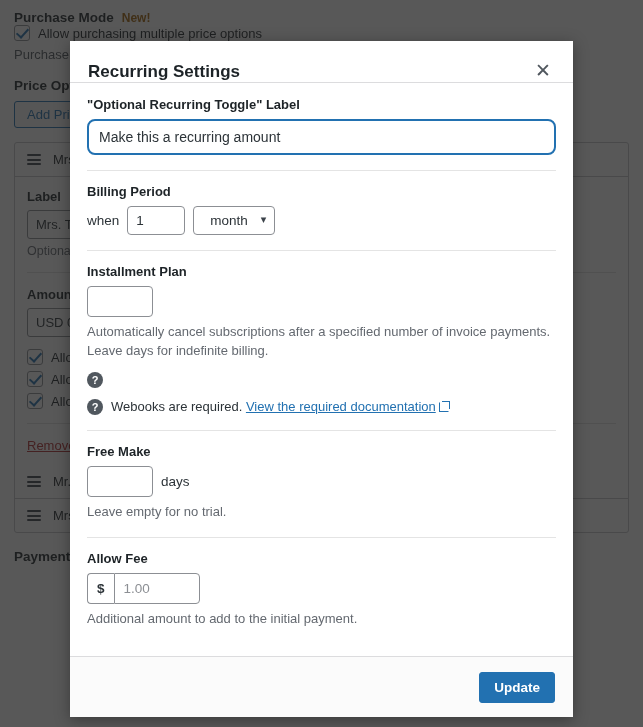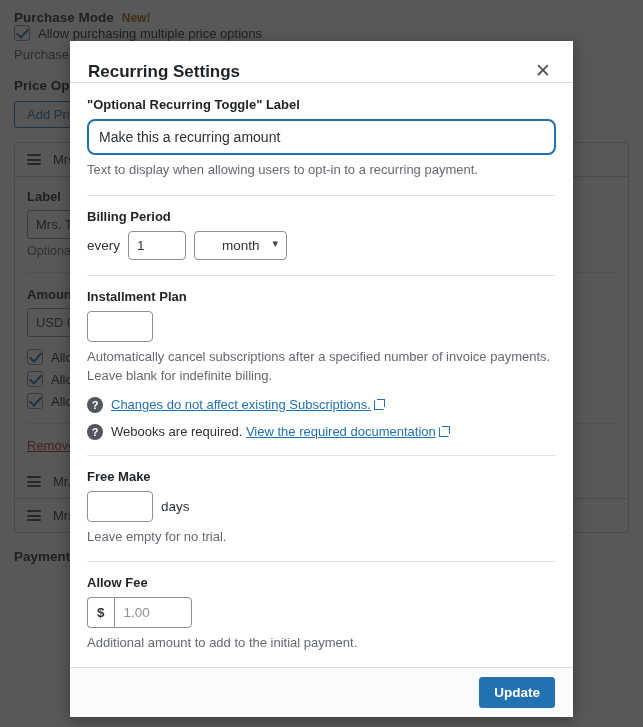--- a/index.html
+++ b/index.html
@@ -126,21 +126,21 @@
     font-family: "Liberation Sans", sans-serif;
   }
   .inp-md {
     width: 66px; padding: 7px 8px;
     border: 1px solid #8c8f94; border-radius: 4px;
     font-size: 13.5px; color: #2c3338; background: #fff;
     font-family: "Liberation Sans", sans-serif;
   }
   .sel {
     appearance: none; -webkit-appearance: none;
-    padding: 6px 26px 6px 27px;
+    padding: 6px 26px 6px 16px;
     border: 1px solid #8c8f94; border-radius: 4px;
     font-size: 13.5px; color: #2c3338; background: #fff;
     font-family: "Liberation Sans", sans-serif;
     position: relative;
   }
   .sel-wrap { position: relative; display: inline-block; }
   .sel-wrap .chev {
     position: absolute; right: 9px; top: 50%;
     transform: translateY(-60%);
     pointer-events: none; font-size: 11px; color: #3c434a;
@@ -174,29 +174,29 @@
 
   .addon-group { display: flex; align-items: stretch; }
   .addon {
     display: flex; align-items: center; justify-content: center;
     min-width: 26px; padding: 0 9px;
     border: 1px solid #8c8f94; border-right: none;
     border-radius: 4px 0 0 4px;
     background: #fff; font-size: 13.5px; font-weight: bold; color: #2c3338;
   }
   .addon-input {
-    width: 78px; padding: 7px 9px;
+    width: 86px; padding: 7px 9px;
     border: 1px solid #8c8f94; border-radius: 0 4px 4px 0;
     font-size: 13.5px; color: #14532d; background: #fff;
     font-family: "Liberation Sans", sans-serif;
   }
   .addon-input::placeholder { color: #8c8f94; }
 
   .modal-footer {
-    flex: none; height: 50px;
+    flex: none; height: 61px;
     border-top: 1px solid #dcdcde;
     background: #fbfbfb;
     display: flex; align-items: center; justify-content: flex-end;
     padding: 0 18px;
   }
   .btn-primary {
     background: #2271b1; color: #fff;
     border: 1px solid #2271b1; border-radius: 3px;
     padding: 7px 14px; font-size: 13.5px; font-weight: bold;
     cursor: pointer; font-family: "Liberation Sans", sans-serif;
@@ -284,47 +284,43 @@
     <div class="modal-header">
       <span class="modal-title">Recurring Settings</span>
       <button class="close-x">✕</button>
     </div>
 
     <div class="modal-body">
 
       
       <div class="sec-label">"Optional Recurring Toggle" Label</div>
       <input class="txt-focus" value="Make this a recurring amount" style="">
-      <div class="hint">Text to display when allowing users to opt-in to a recurring payment.</div>
 
       <hr class="divider">
 
       
       <div class="sec-label">Billing Period</div>
       <div class="inline-row">
-        <span class="lbl-inline">every</span>
+        <span class="lbl-inline">when</span>
         <input class="inp-sm" value="1" style="">
         <span class="sel-wrap">
           <select class="sel" id="billing-unit"><option value="day">day</option><option value="week">week</option><option value="month" selected="">month</option><option value="year">year</option></select>
           <span class="chev">▾</span>
         </span>
       </div>
 
       <hr class="divider">
 
       
       <div class="sec-label">Installment Plan</div>
       <input class="inp-md" value="" style="">
-      <div class="hint">Automatically cancel subscriptions after a specified number of invoice payments. Leave blank for indefinite billing.</div>
+      <div class="hint">Automatically cancel subscriptions after a specified number of invoice payments. Leave days for indefinite billing.</div>
 
       <div class="help-row">
         <span class="qmark">?</span>
-        <span>
-          <a class="lnk">Changes do not affect existing Subscriptions.</a><span class="ext"></span>
-        </span>
       </div>
 
       <div class="help-row">
         <span class="qmark">?</span>
         <span>
           <span>Webooks are required.</span>
           <a class="lnk">View the required documentation</a><span class="ext"></span>
         </span>
       </div>
 

